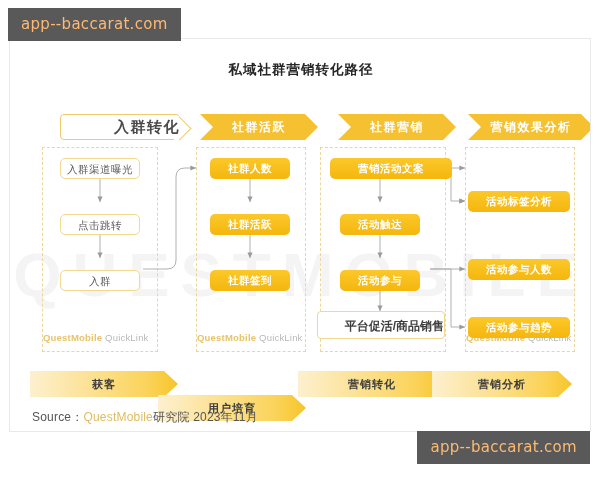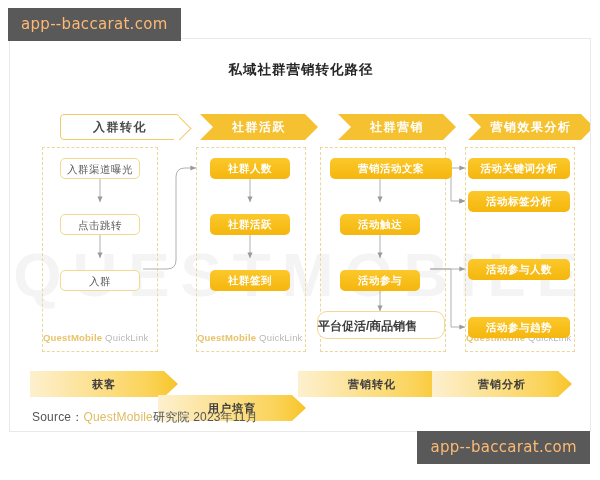--- a/index.html
+++ b/index.html
@@ -126,22 +126,22 @@
     width: 5px;
     height: 24px;
     background: #ffffff;
   }
   .tab-outline-label {
     position: absolute;
     left: 0; top: 0;
     width: 100%;
     height: 26px;
     line-height: 26px;
-    text-align: center;
-    font-size: 12px;
+    text-align: right;
+    font-size: 15px;
     font-weight: bold;
     letter-spacing: 1.5px;
     color: #4a4a4a;
     z-index: 3;
   }
   .tab-solid {
     background: #f5c130;
     color: #ffffff;
   }
 
@@ -189,27 +189,27 @@
   .pill-solid {
     background: linear-gradient(180deg, #fbc82a 0%, #f5b60e 100%);
     color: #ffffff;
     font-weight: bold;
     border: none;
   }
   .pill-wide {
     position: absolute;
     height: 28px;
     line-height: 28px;
-    text-align: left;
+    text-align: right;
     font-size: 12px;
     font-weight: bold;
     color: #3d3d3d;
     background: #ffffff;
     border: 1px solid #f2d98f;
-    border-radius: 10px;
+    border-radius: 4px;
     box-sizing: border-box;
     z-index: 8;
     white-space: nowrap;
   }
 
   
   .wires {
     position: absolute;
     left: 0; top: 0;
     width: 582px;
@@ -341,21 +341,20 @@
   <div class="pill pill-solid" style="left:330px; top:175px; width:80px;">活动触达</div>
   <div class="pill pill-solid" style="left:330px; top:231px; width:80px;">活动参与</div>
   <div class="pill-wide" style="left:307px; top:272px; width:128px;">平台促活/商品销售</div>
 
   <div class="col" style="left:455px; width:110px;">
     <div class="col-foot">
       <span class="qm">QuestMobile</span>
       <span class="ql">QuickLink</span>
     </div>
   </div>
-  <div class="pill pill-solid" style="left:458px; top:119px; width:102px;">活动关键词分析</div>
   <div class="pill pill-solid" style="left:458px; top:152px; width:102px;">活动标签分析</div>
   <div class="pill pill-solid" style="left:458px; top:220px; width:102px;">活动参与人数</div>
   <div class="pill pill-solid" style="left:458px; top:278px; width:102px;">活动参与趋势</div>
 
   <div class="stages">
     <div class="stage" style="left:0px;   width:148px;">获客</div>
     <div class="stage" style="left:128px; width:148px;margin-top:24px;">用户培育</div>
     <div class="stage" style="left:268px; width:148px;">营销转化</div>
     <div class="stage" style="left:402px; width:140px;">营销分析</div>
   </div>

